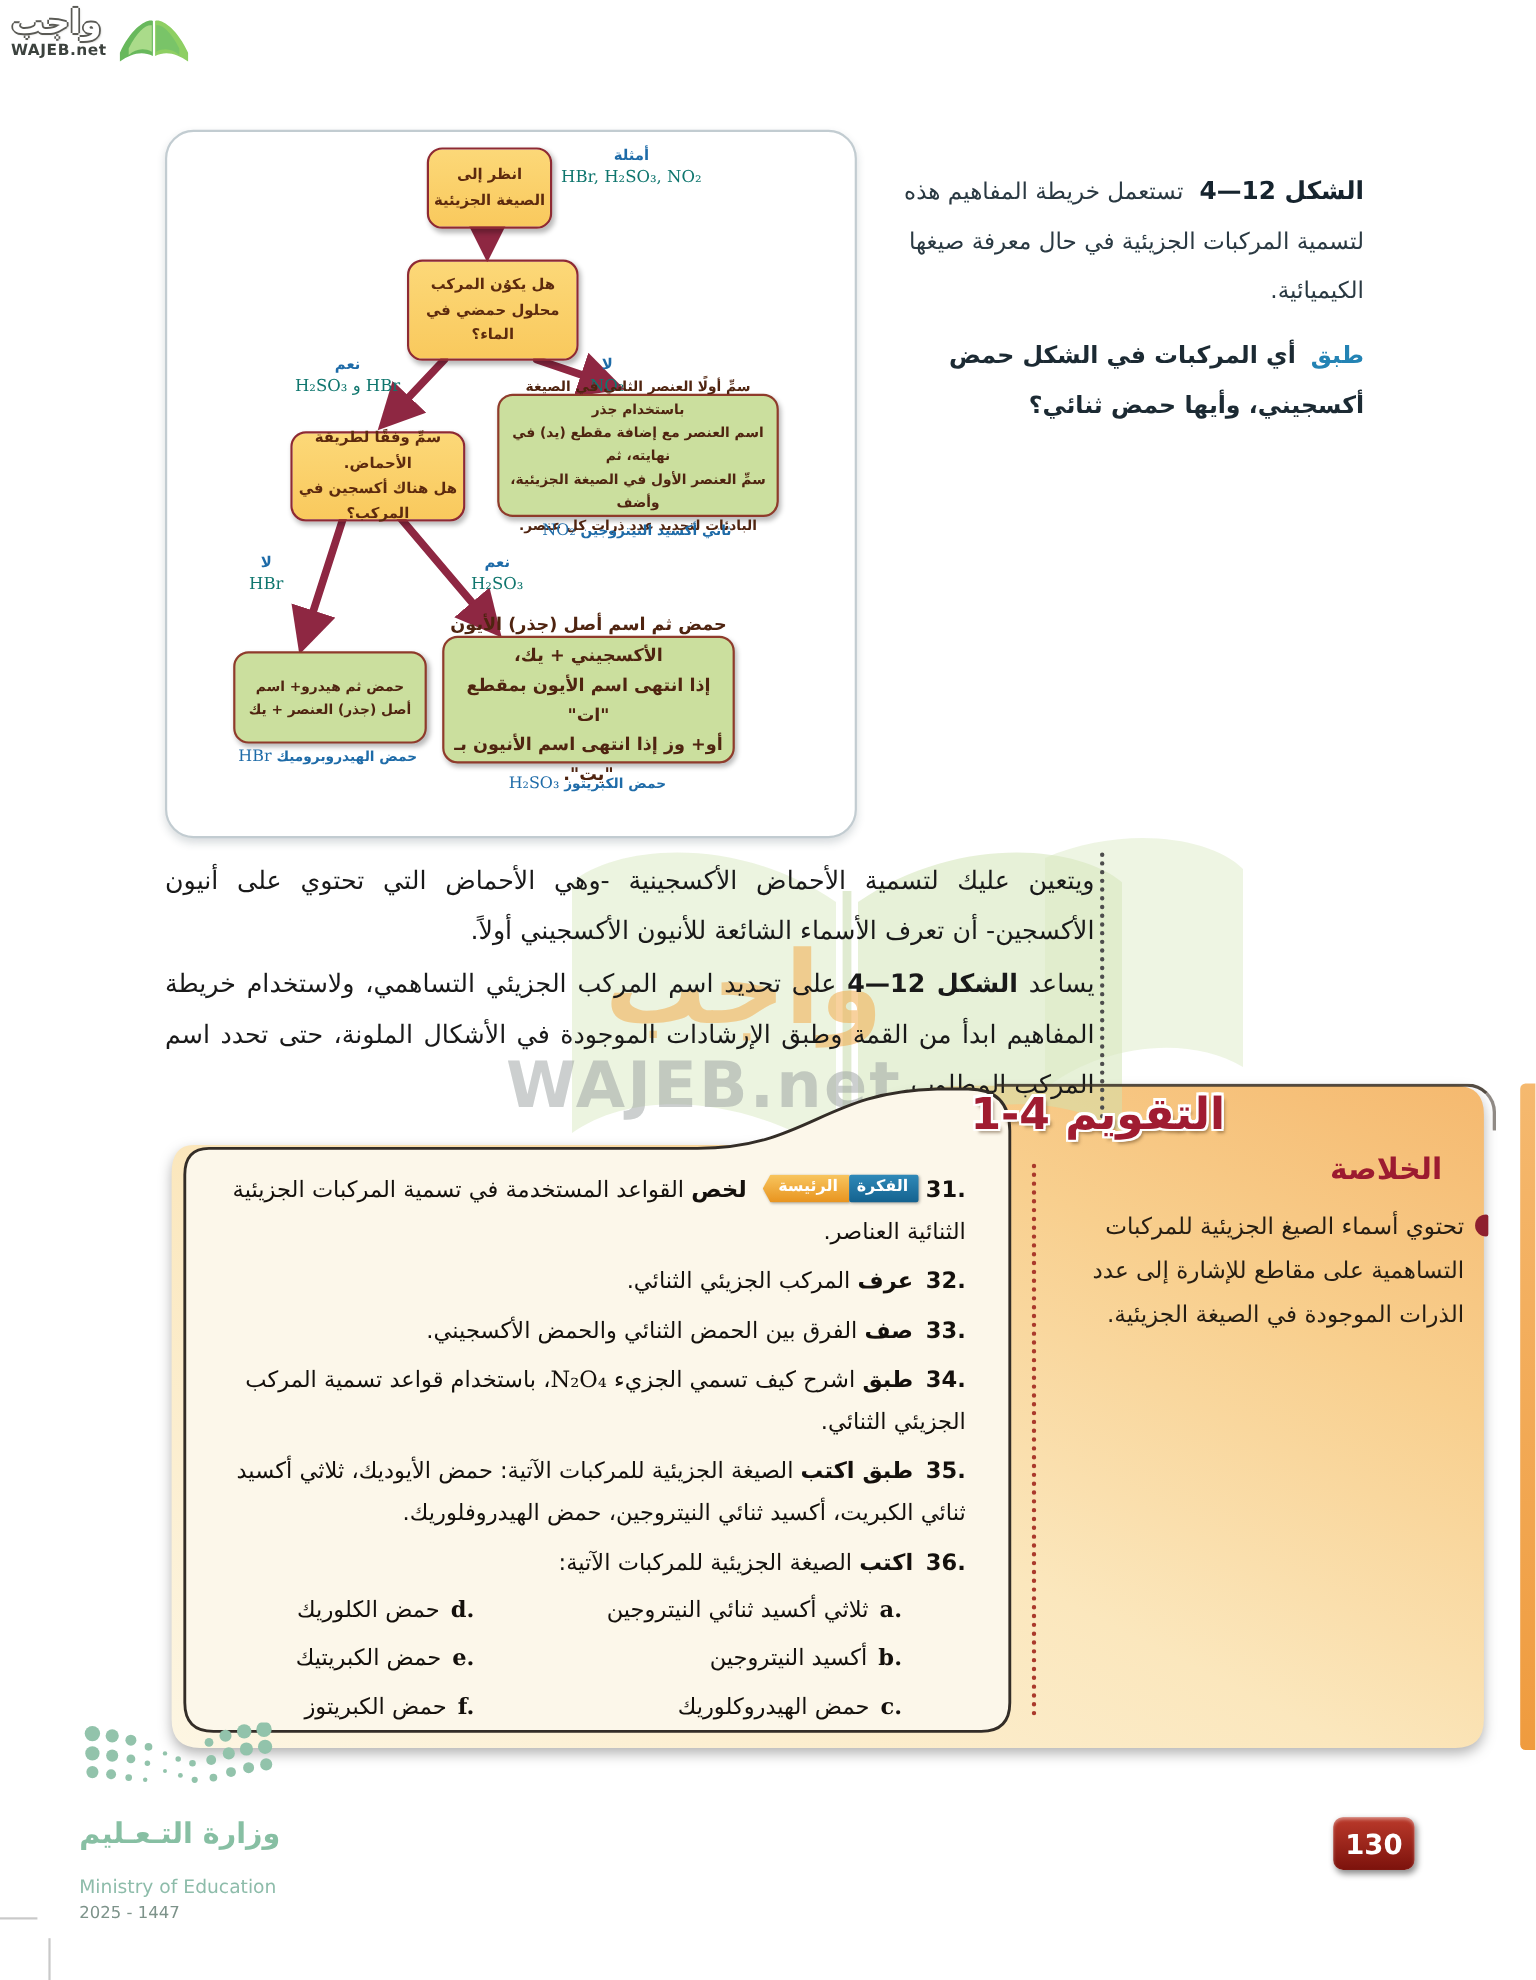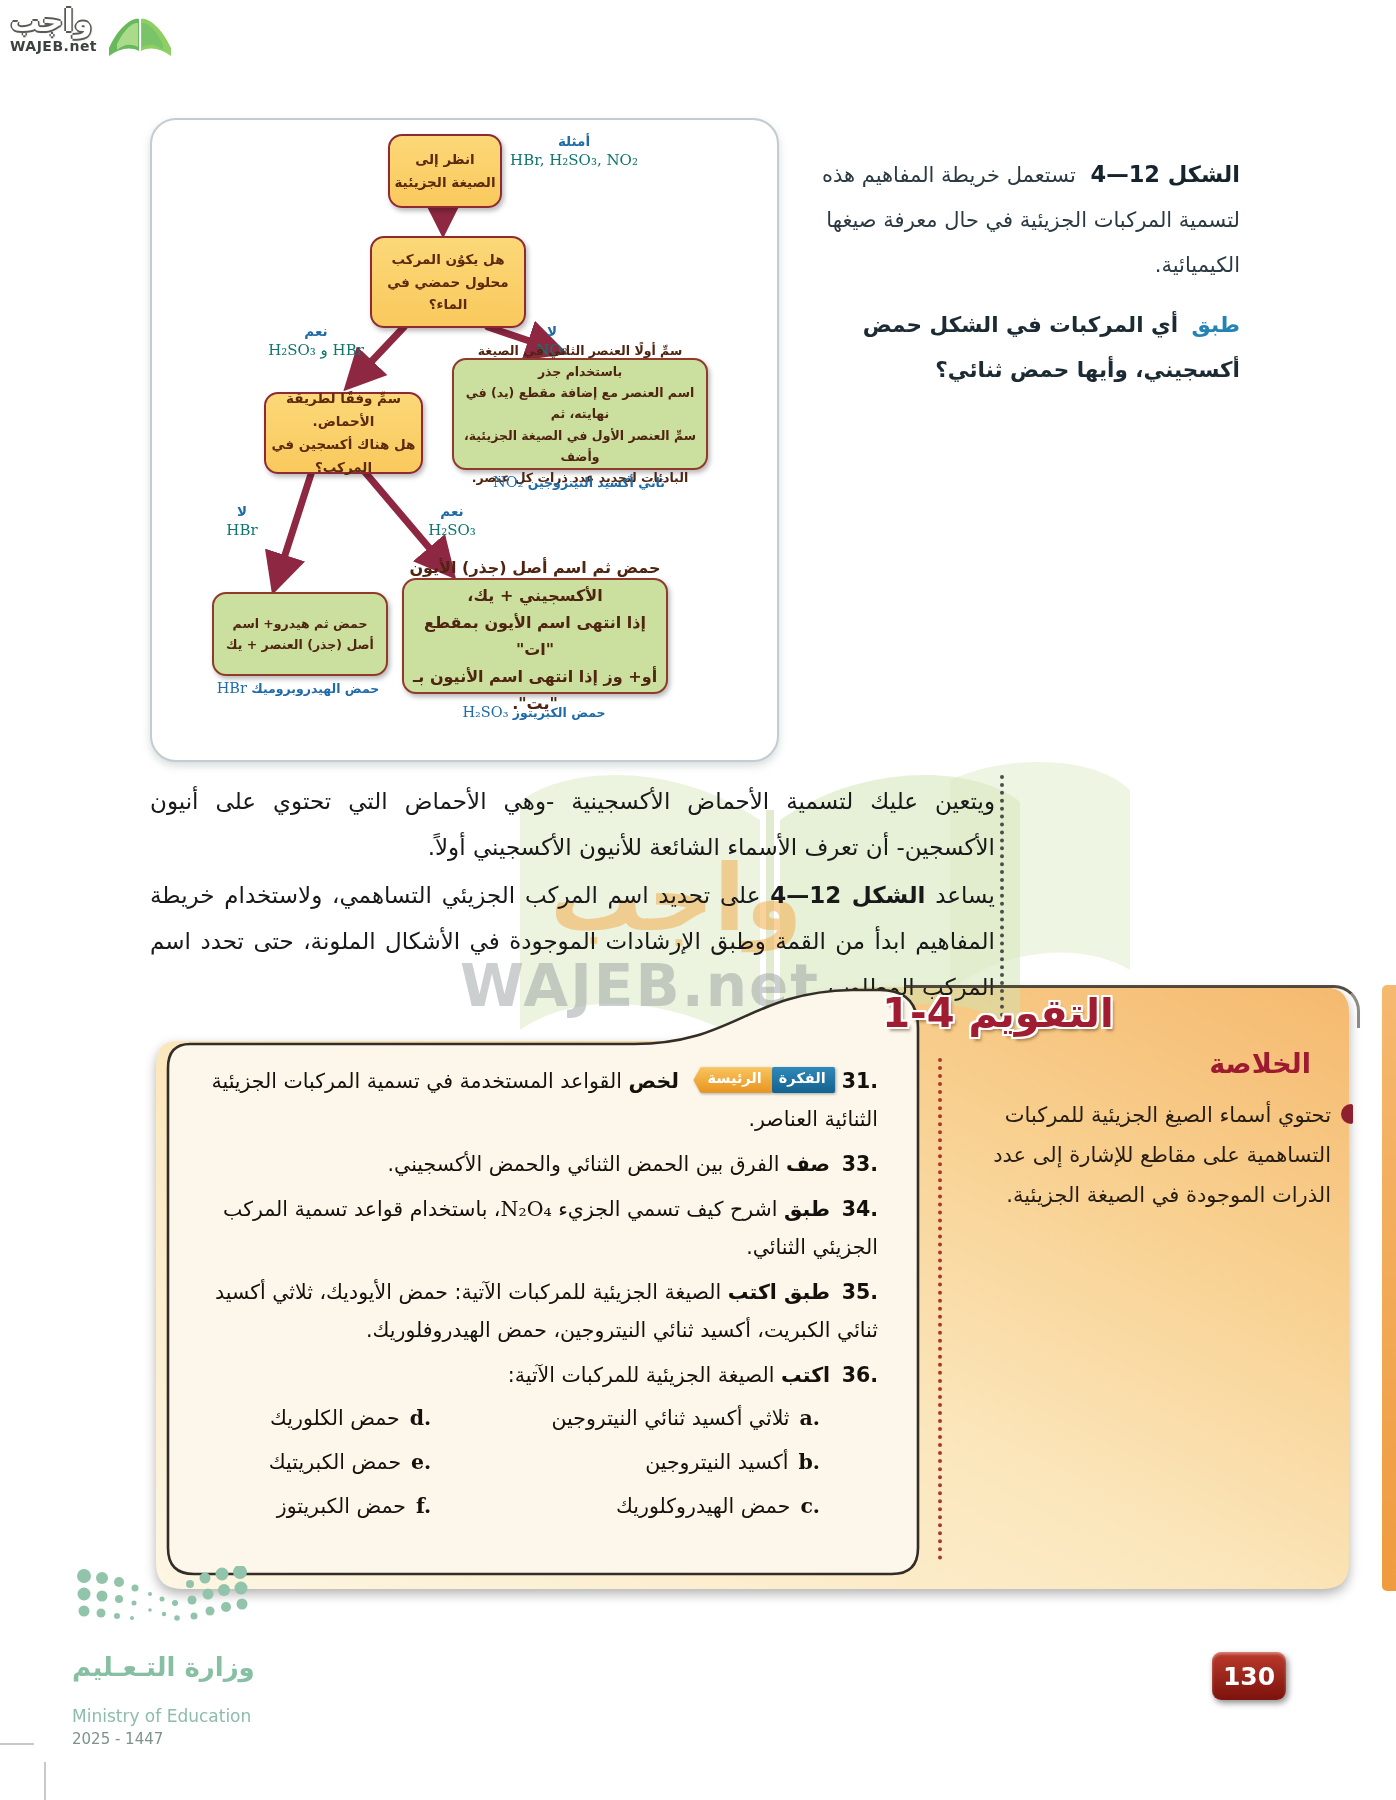--- a/index.html
+++ b/index.html
@@ -230,20 +230,25 @@
 <div class="abs rdots"></div>
 
 <div class="abs questions">
   <div class="q">
     <span class="qnum" dir="ltr">31.</span><span class="badge">
         <span class="badge-blue">الفكرة</span>
         <span class="badge-orange">الرئيسة</span>
       </span>
     <span class="qbold">لخص</span>
     <span>القواعد المستخدمة في تسمية المركبات الجزيئية الثنائية العناصر.</span>
+  </div>
+  <div class="q">
+    <span class="qnum" dir="ltr">32.</span>
+    <span class="qbold">عرف</span>
+    <span>المركب الجزيئي الثنائي.</span>
   </div>
   <div class="q">
     <span class="qnum" dir="ltr">33.</span>
     <span class="qbold">صف</span>
     <span>الفرق بين الحمض الثنائي والحمض الأكسجيني.</span>
   </div>
   <div class="q">
     <span class="qnum" dir="ltr">34.</span>
     <span class="qbold">طبق</span>
     <span>اشرح كيف تسمي الجزيء</span>

